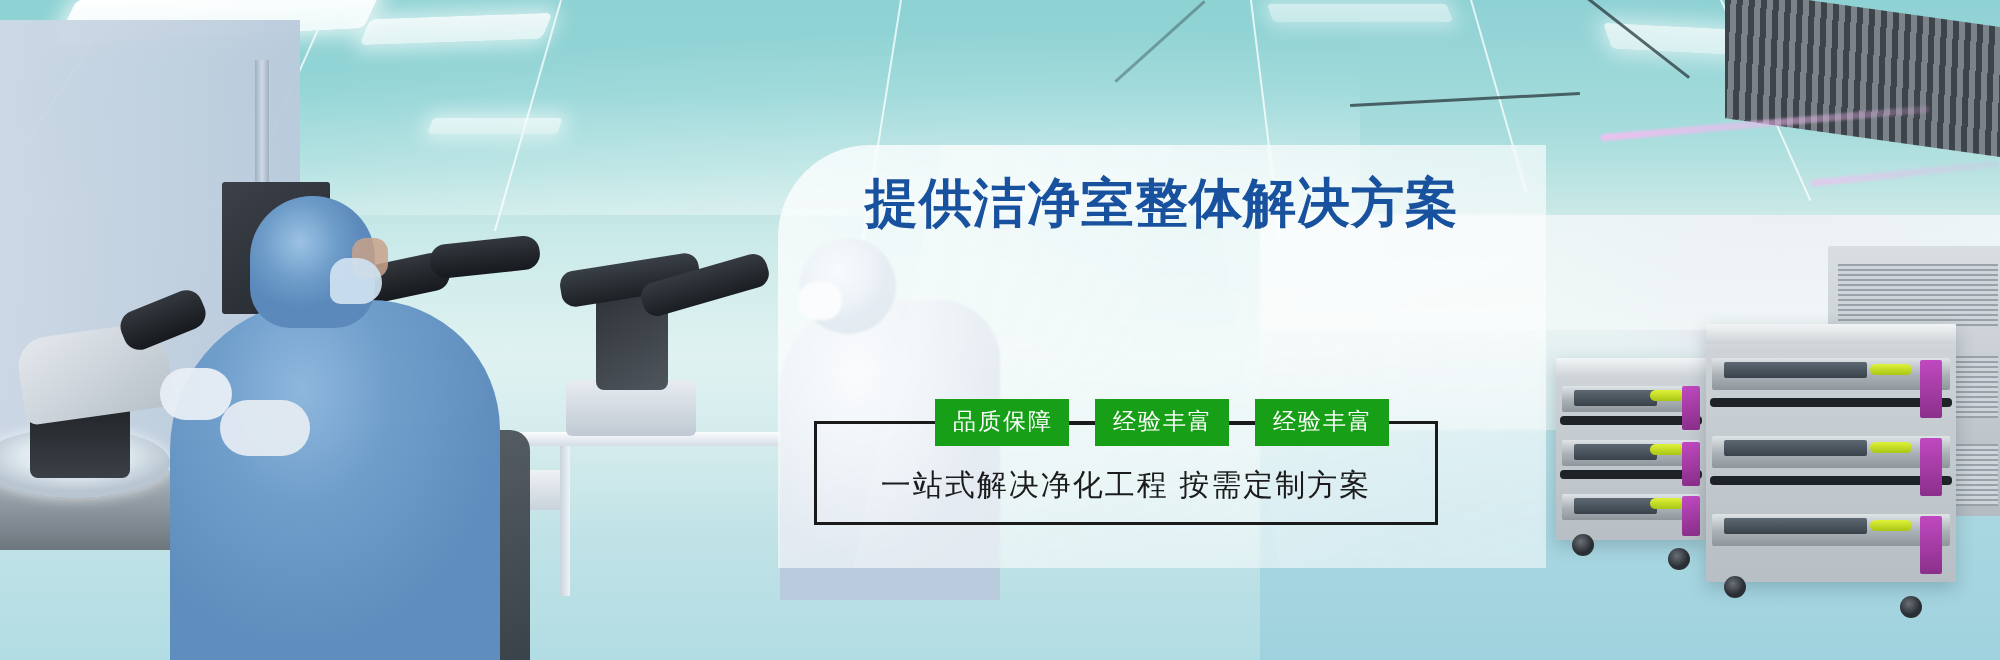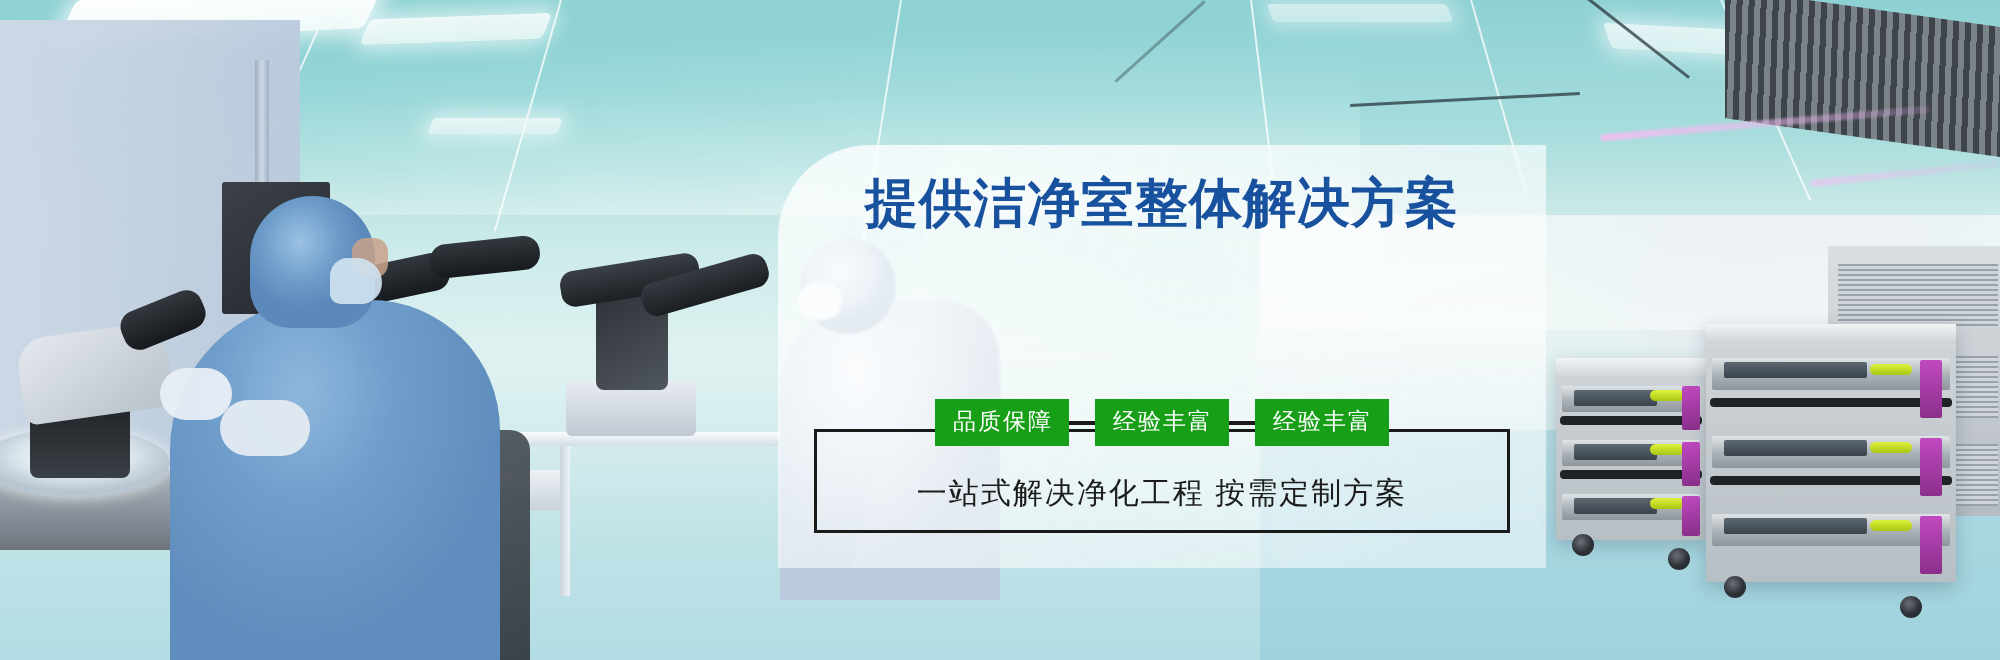--- a/index.html
+++ b/index.html
@@ -254,21 +254,21 @@
     font-weight:bold;
     font-size:53px;
     letter-spacing:1px;
     line-height:68px;
     white-space:nowrap;
   }
   .headline .l2{display:block;}
 
   
   .box{
-    position:absolute;left:36px;top:284px;width:696px;height:104px;
+    position:absolute;left:36px;top:276px;width:624px;height:104px;
     border:3px solid #1a1a1a;
     box-sizing:border-box;
     text-decoration:underline;
   }
   .box-label{
     position:absolute;left:0;right:0;bottom:16px;text-align:center;
     font-size:30px;color:#1c1c1c;letter-spacing:2px;white-space:nowrap;
   }
 
   .badges{

